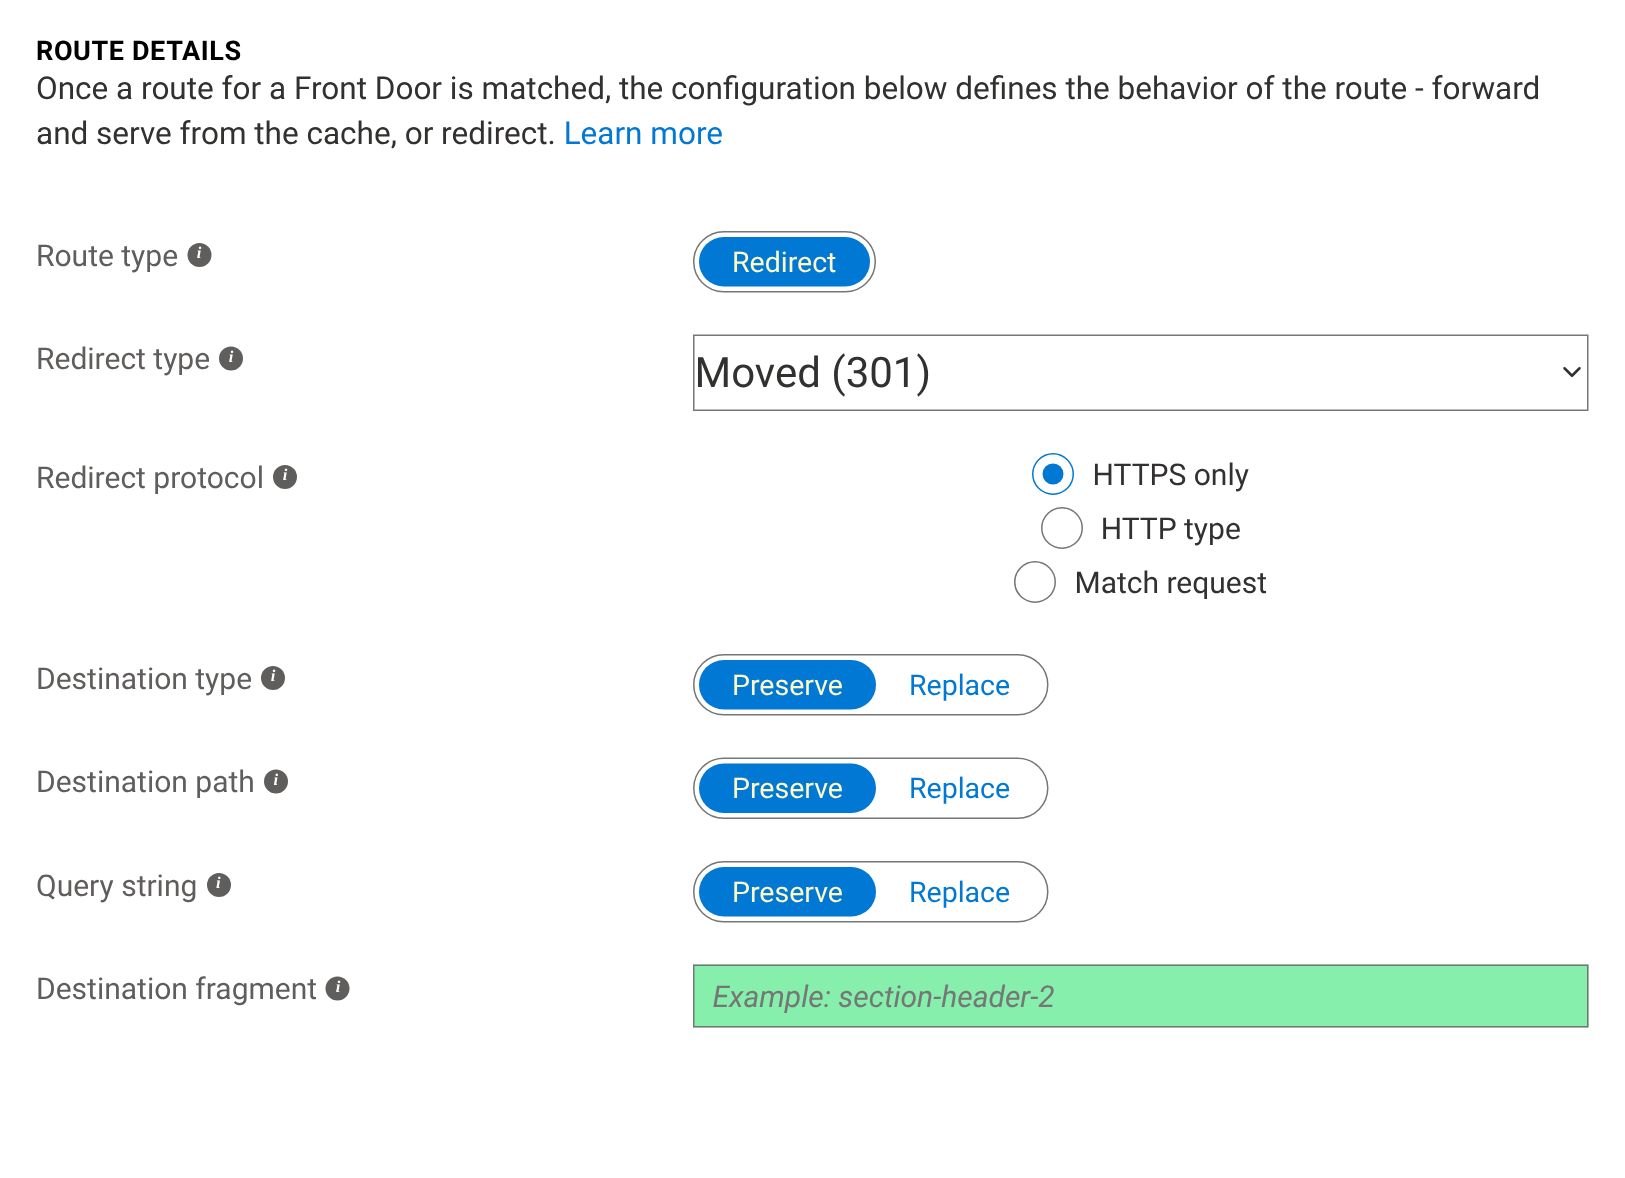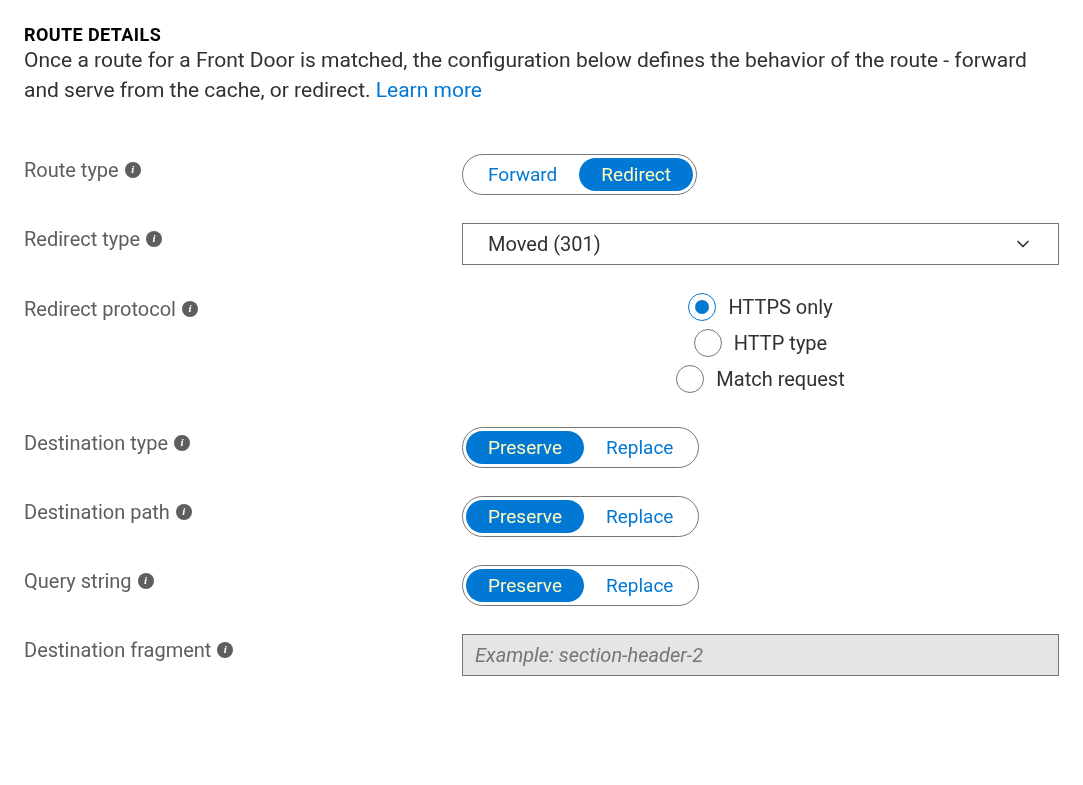--- a/index.html
+++ b/index.html
@@ -87,22 +87,22 @@
     color: #fef9c3;
   }
   
   .dropdown {
     width: 100%;
     border: 1px solid #767676;
     background: #fff;
     display: flex;
     align-items: center;
     justify-content: space-between;
-    padding: 8px 25px;
-    font-size: 20px;
+    padding: 8px 0;
+    font-size: 28px;
     cursor: pointer;
   }
   .dropdown .chevron {
     width: 20px; height: 20px;
     display: inline-flex; align-items: center; justify-content: center;
   }
   
   .radio-list { display: flex; flex-direction: column; gap: 8px; }
   .radio-item {
     display: flex;
@@ -132,21 +132,21 @@
   .radio-item.selected .radio-dot { display: block; }
   
   .text-input {
     width: 100%;
     border: 1px solid #767676;
     padding: 8px 12px;
     font-size: 20px;
     font-family: inherit;
     font-style: italic;
     color: #767676;
-    background: #e5e5e5;
+    background: #86efac;
   }
   .text-input::placeholder { color: #767676; font-style: italic; }
 </style>
 </head>
 <body>
 
 <div class="section-heading">ROUTE DETAILS</div>
 
 <div class="description">
   <span>Once a route for a Front Door is matched, the configuration below defines the behavior of the route - forward and serve from the cache, or redirect. </span><a href="#" class="learn-more">Learn more</a>
@@ -154,21 +154,20 @@
 
 <div class="form-rows">
 
   <div class="form-row">
     <div class="label-col">
       <span>Route type</span>
       <span class="info-icon">i</span>
     </div>
     <div class="control-col">
       <div class="pill-group">
-        <div class="pill-option">Forward</div>
         <div class="pill-option selected">Redirect</div>
       </div>
     </div>
   </div>
 
   <div class="form-row">
     <div class="label-col">
       <span>Redirect type</span>
       <span class="info-icon">i</span>
     </div>

